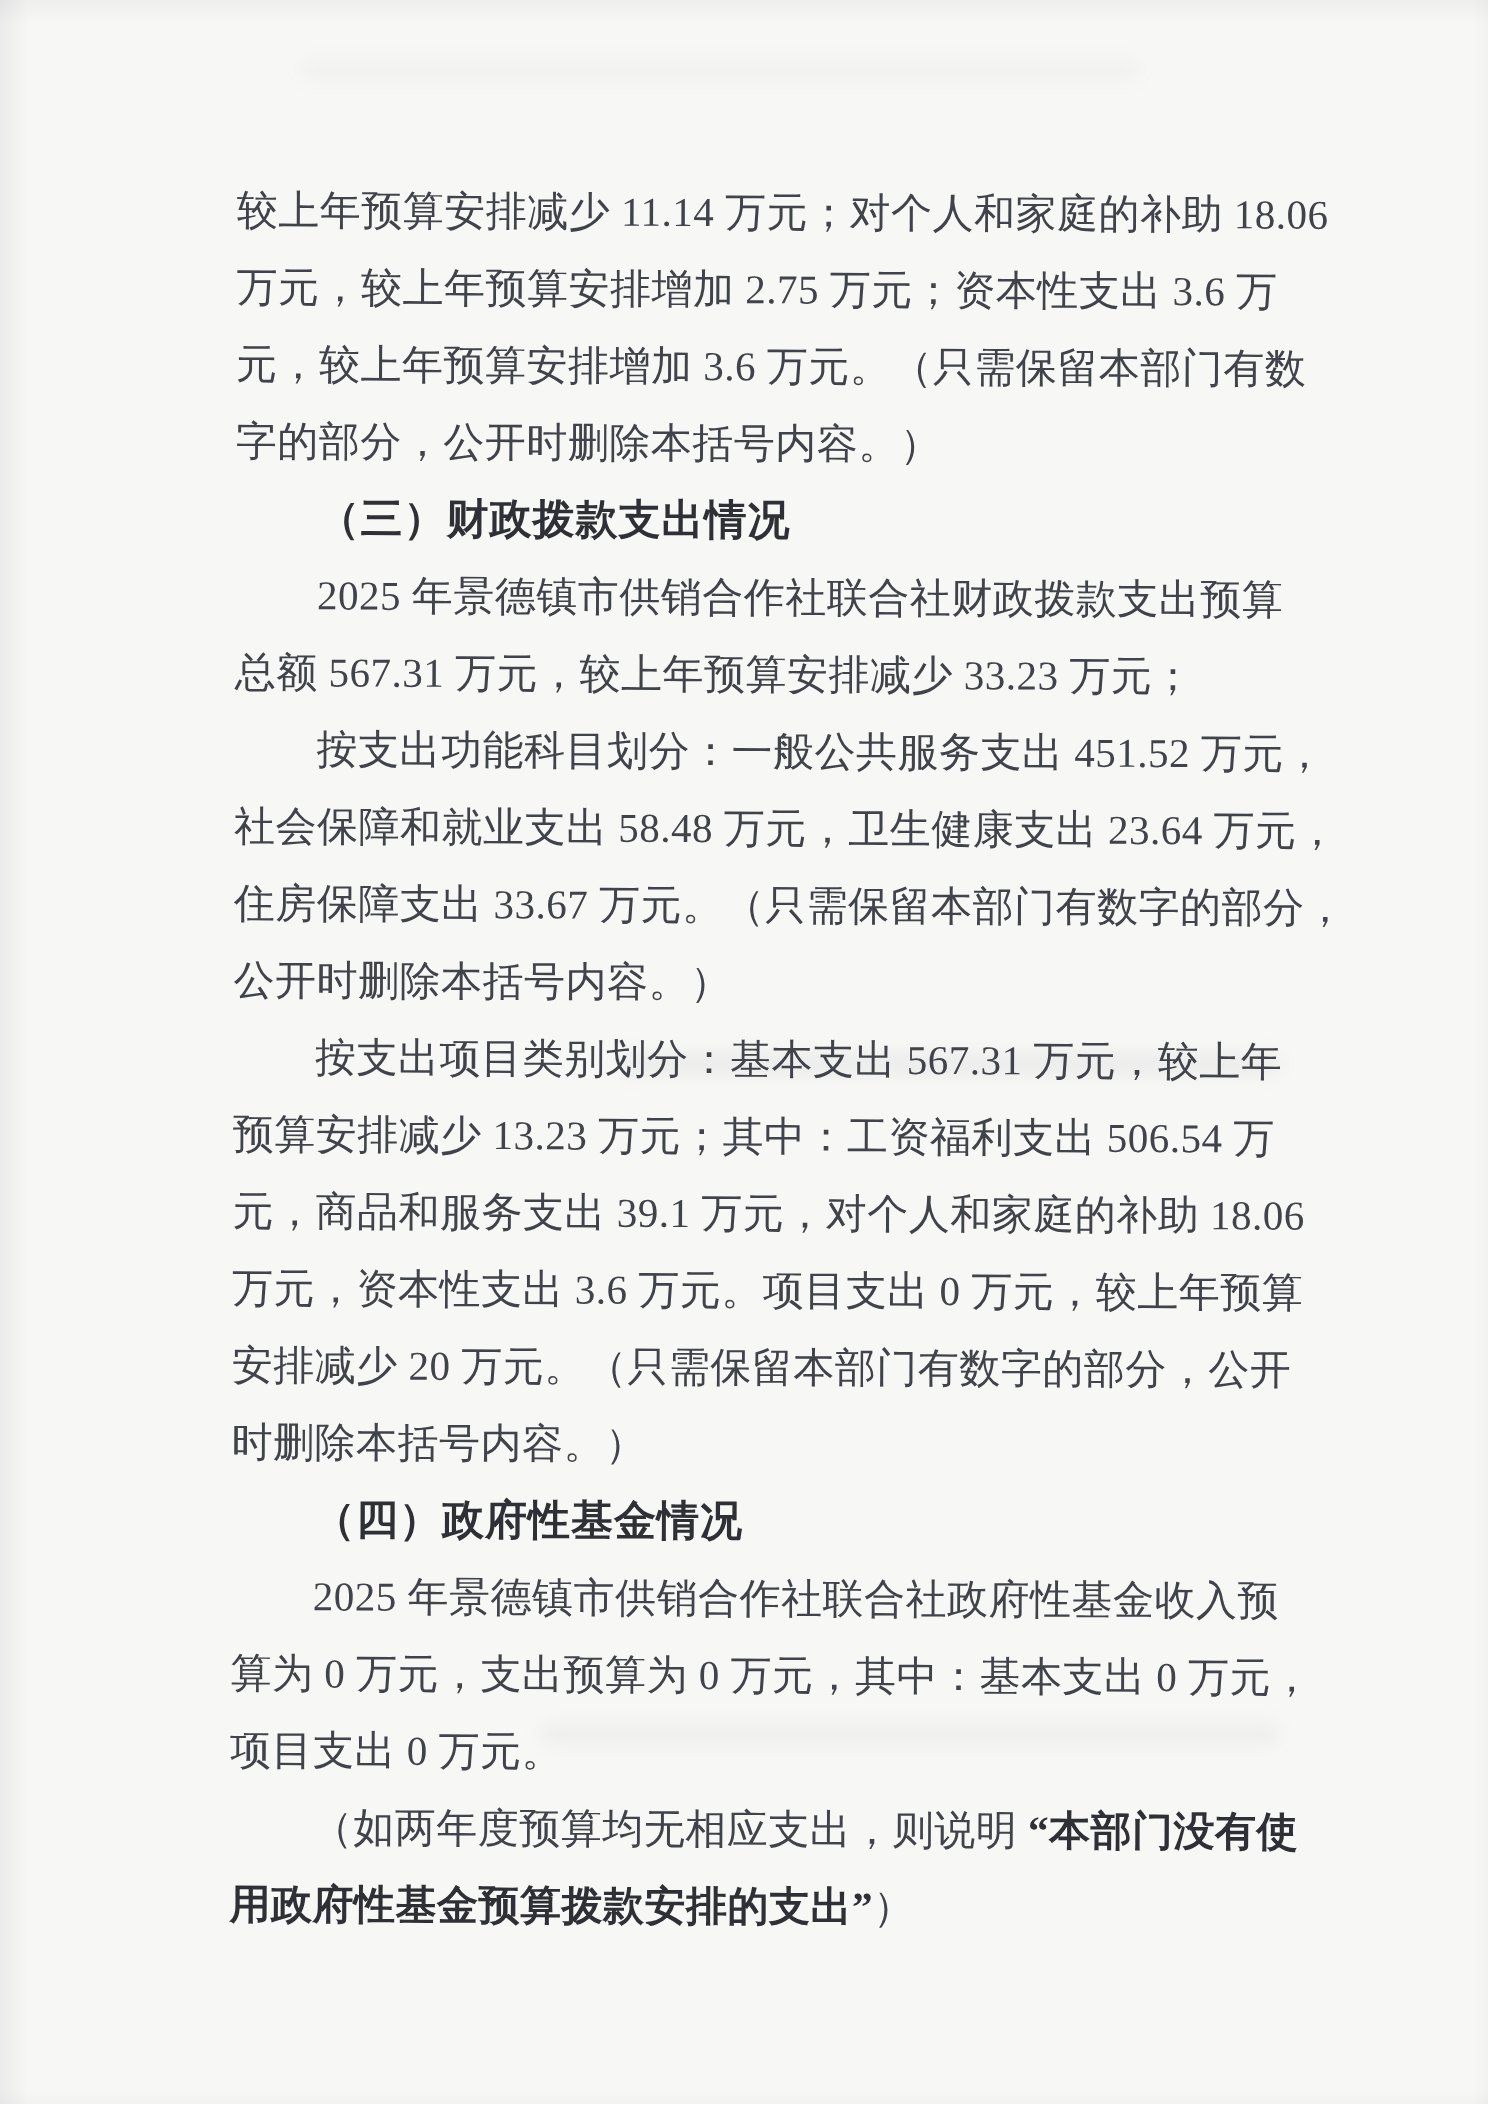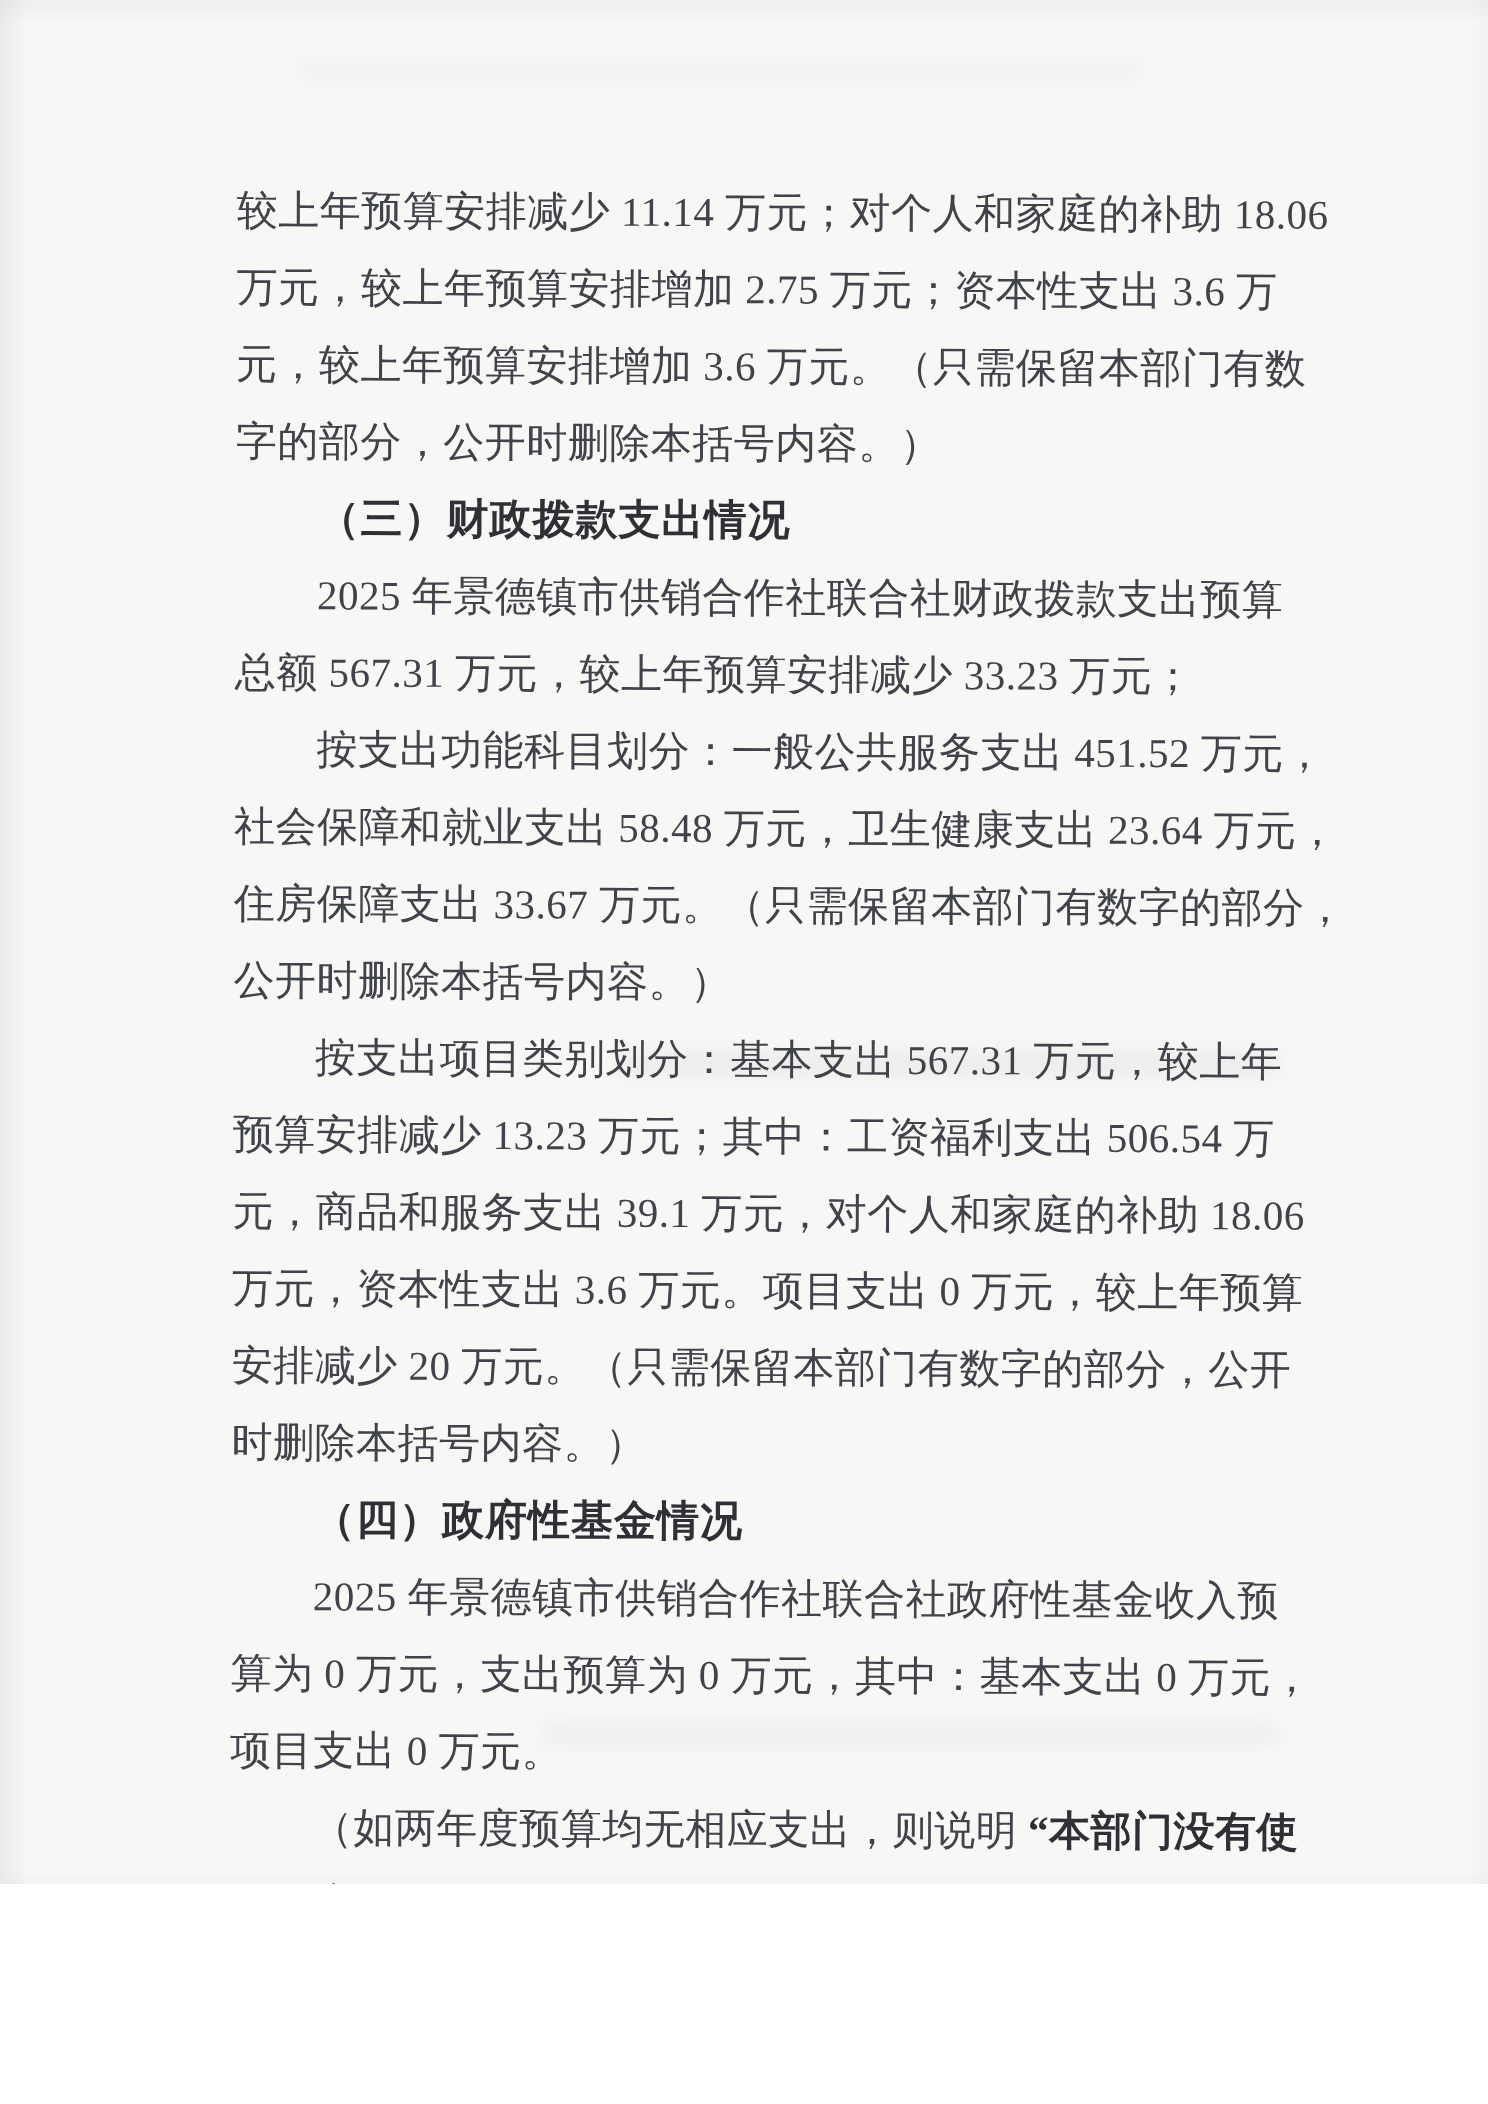--- a/index.html
+++ b/index.html
@@ -3,21 +3,21 @@
 <meta charset="utf-8">
 <style>
   html, body { margin: 0; padding: 0; }
   body {
     width: 1488px; height: 2104px;
     background: #ffffff;
     font-family: "Liberation Serif", "DejaVu Serif", serif;
   }
   .page {
     position: relative;
-    width: 1488px; height: 1884px;
+    width: 1488px; height: 2104px;
     background: #f7f7f5;
     overflow: hidden;
   }
   
   .page::before {
     content: "";
     position: absolute; inset: 0;
     background:
       linear-gradient(to right,  rgba(120,126,138,0.10), rgba(120,126,138,0) 28px),
       linear-gradient(to bottom, rgba(120,126,138,0.07), rgba(120,126,138,0) 24px),

